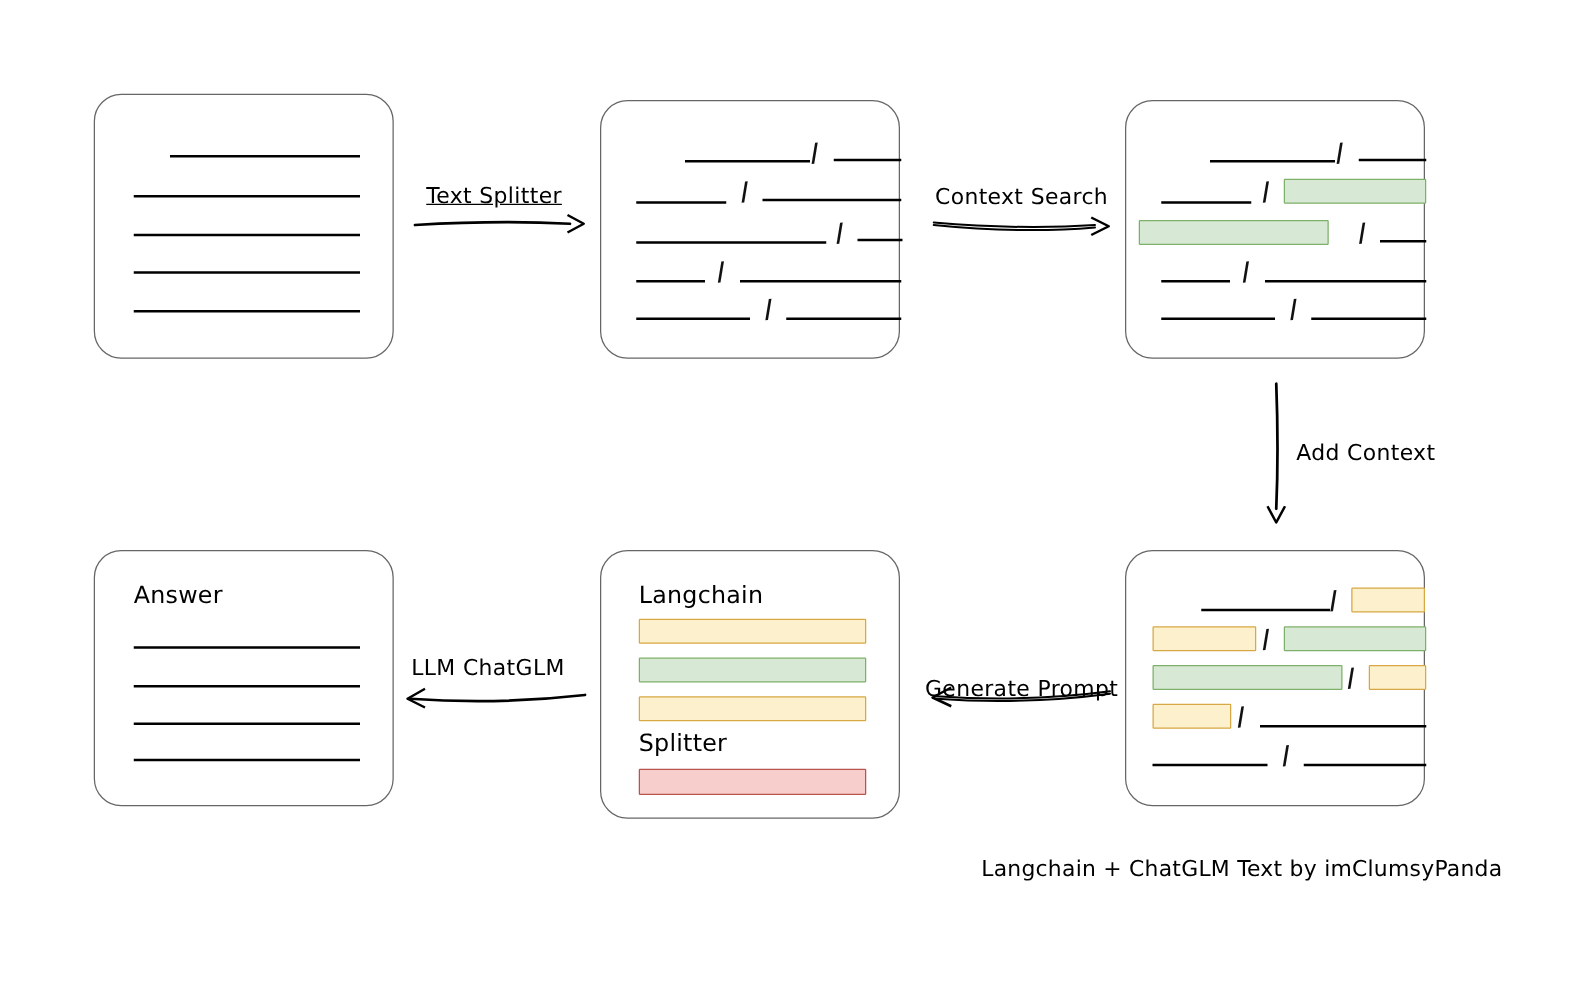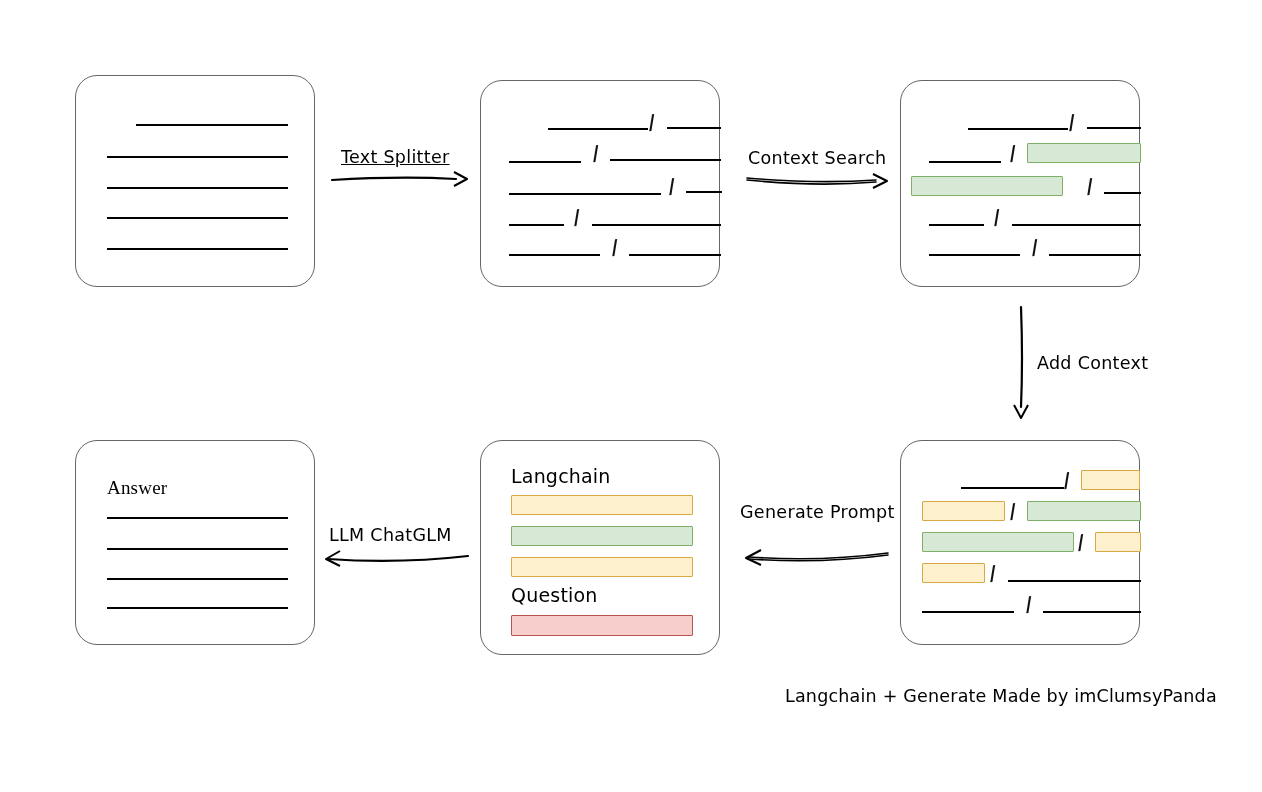--- a/index.html
+++ b/index.html
@@ -151,43 +151,43 @@
     <div class="line" style="left:148px; top:173px; width:92px;"></div>
   </div>
 
   <div class="arrow-label" style="left:1037px; top:353px;">Add Context</div>
   <svg class="arrow" style="left:1010px; top:305px;" width="24" height="115" viewBox="0 0 24 115">
     <path d="M11,2 Q13,55 11,102" stroke="#000" stroke-width="2.2" fill="none" stroke-linecap="round"></path>
     <path d="M4,100 L11,113 L18,100" stroke="#000" stroke-width="2" fill="none" stroke-linejoin="round"></path>
   </svg>
 
   <div class="doc-box" style="left:75px; top:440px; width:240px; height:205px;">
-    <div class="box-title" style="left:31px; top:36px;font-family:Liberation Serif, serif;">Answer</div>
+    <div class="box-title" style="left:31px; top:24px;">Answer</div>
     <div class="line" style="left:31px; top:76px;  width:181px;"></div>
     <div class="line" style="left:31px; top:107px; width:181px;"></div>
     <div class="line" style="left:31px; top:137px; width:181px;"></div>
     <div class="line" style="left:31px; top:166px; width:181px;"></div>
   </div>
 
   <div class="arrow-label" style="left:329px; top:525px;">LLM ChatGLM</div>
   <svg class="arrow" style="left:318px; top:547px;" width="152" height="22" viewBox="0 0 152 22">
     <path d="M150,9 Q80,17 10,12" stroke="#000" stroke-width="2.2" fill="none" stroke-linecap="round"></path>
     <path d="M22,4 L8,12 L22,19" stroke="#000" stroke-width="2" fill="none" stroke-linejoin="round"></path>
   </svg>
 
   <div class="doc-box" style="left:480px; top:440px; width:240px; height:215px;">
     <div class="box-title" style="left:30px; top:24px;">Langchain</div>
     <div class="chip yellow" style="left:30px; top:54px; width:182px; height:20px;"></div>
     <div class="chip green" style="left:30px; top:85px; width:182px; height:20px;"></div>
     <div class="chip yellow" style="left:30px; top:116px; width:182px; height:20px;"></div>
-    <div class="box-title" style="left:30px; top:143px;">Question</div>
+    <div class="box-title" style="left:30px; top:143px;">Splitter</div>
     <div class="chip red" style="left:30px; top:174px; width:182px; height:21px;"></div>
   </div>
 
-  <div class="arrow-label" style="left:740px; top:502px;">Generate Prompt</div>
+  <div class="arrow-label" style="left:740px; top:542px;">Generate Prompt</div>
   <svg class="arrow" style="left:735px; top:545px;" width="155" height="22" viewBox="0 0 155 22">
     <path d="M153,8 Q85,17 14,12" stroke="#000" stroke-width="1.6" fill="none" stroke-linecap="round"></path>
     <path d="M153,10 Q85,19 14,14" stroke="#000" stroke-width="1.6" fill="none" stroke-linecap="round"></path>
     <path d="M26,5 L11,13 L26,20" stroke="#000" stroke-width="2" fill="none" stroke-linejoin="round"></path>
   </svg>
 
   <div class="doc-box" style="left:900px; top:440px; width:240px; height:205px;">
     <div class="line" style="left:60px;  top:46px;  width:103px;"></div>
     <span class="slash" style="left:162px; top:29px;">/</span>
     <div class="chip yellow" style="left:180px; top:29px; width:59px; height:20px;"></div>
@@ -202,15 +202,15 @@
 
     <div class="chip yellow" style="left:21px;  top:122px; width:63px; height:20px;"></div>
     <span class="slash" style="left:88px;  top:122px;">/</span>
     <div class="line" style="left:107px; top:139px; width:133px;"></div>
 
     <div class="line" style="left:21px;  top:170px; width:92px;"></div>
     <span class="slash" style="left:124px; top:153px;">/</span>
     <div class="line" style="left:142px; top:170px; width:98px;"></div>
   </div>
 
-  <div class="footer-note" style="left:785px; top:686px;">Langchain + Generate Made by imClumsyPanda</div>
+  <div class="footer-note" style="left:785px; top:686px;">Langchain + ChatGLM Text by imClumsyPanda</div>
 
 </div>
 
 </body></html>

